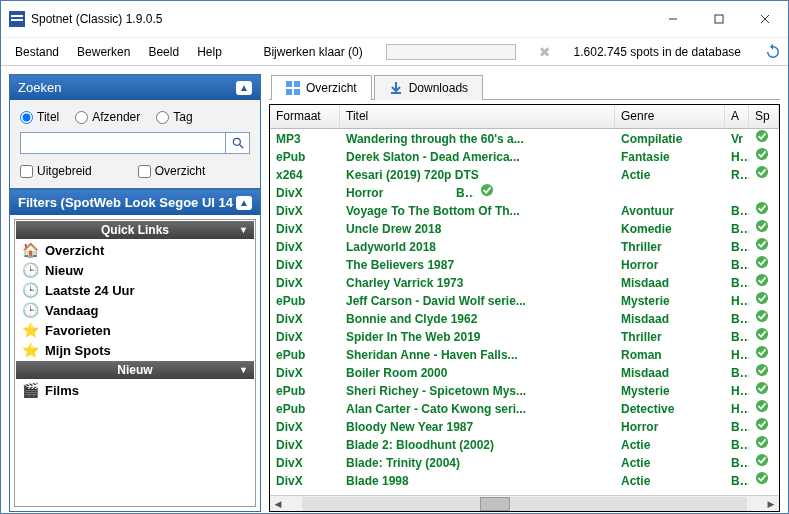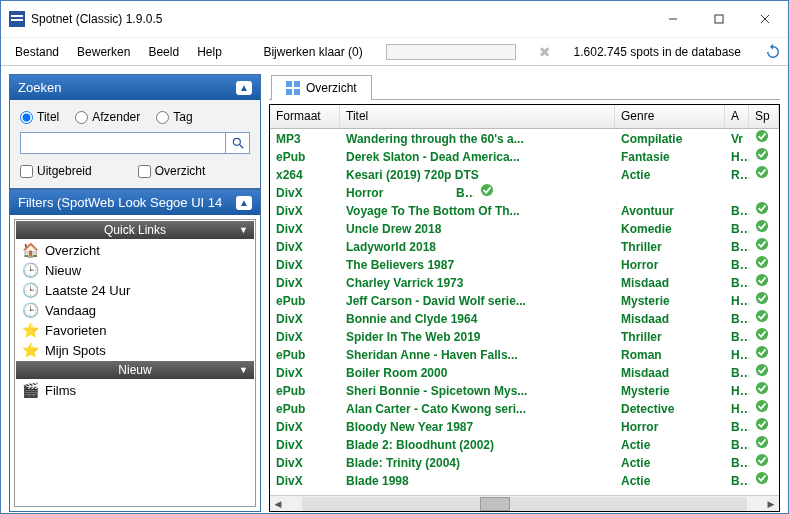--- a/index.html
+++ b/index.html
@@ -149,21 +149,21 @@
               <span>Uitgebreid</span>
             </label>
           <label>
               <input type="checkbox" style="">
               <span>Overzicht</span>
             </label>
         </div>
       </div>
     </div>
 
-    <div class="panel" style="flex:1; display:flex; flex-direction:column;">
+    <div class="panel" style="flex:1; display:flex; flex-direction:column;font-weight:bold;">
       <div class="panel-header">
         <span>Filters (SpotWeb Look Segoe UI 14</span>
         <span class="caret">▲</span>
       </div>
       <div class="filters-body" style="flex:1;">
         <div class="filters-inner" id="filters-inner">
             <div class="section-hdr">Quick Links<span class="tri">▼</span></div>
             <div class="filter-item">
               <span class="fi-icon">🏠</span>
               <span>Overzicht</span>
@@ -203,20 +203,26 @@
     <div class="tabs">
       <div class="tab active">
         <svg class="ticon" viewBox="0 0 14 14">
             <rect x="0" y="0" width="6" height="6" fill="#5aa0e6"></rect>
             <rect x="8" y="0" width="6" height="6" fill="#5aa0e6"></rect>
             <rect x="0" y="8" width="6" height="6" fill="#5aa0e6"></rect>
             <rect x="8" y="8" width="6" height="6" fill="#5aa0e6"></rect>
           </svg>
         <span>Overzicht</span>
       </div>
+      <div class="tab">
+        <svg class="ticon" viewBox="0 0 14 14">
+            <path d="M7 1v8M3 6l4 4 4-4M2 12h10" fill="none" stroke="#2a75c0" stroke-width="2"></path>
+          </svg>
+        <span>Downloads</span>
+      </div>
     </div>
 
     <div class="grid-wrap">
       <div class="grid-head">
         <div class="col-format">Formaat</div>
         <div class="col-title">Titel</div>
         <div class="col-genre">Genre</div>
         <div class="col-a">A</div>
         <div class="col-sp">Sp</div>
       </div>
@@ -315,21 +321,21 @@
             <div class="col-title">Jeff Carson - David Wolf serie...</div>
             <div class="col-genre">Mysterie</div>
             <div class="col-a">Ho</div>
             <div class="col-sp"><svg class="checkmark" viewBox="0 0 16 16">
                 <circle cx="8" cy="8" r="7" fill="#4caf50"></circle>
                 <path d="M4 8l3 3 5-6" fill="none" stroke="#fff" stroke-width="2"></path>
               </svg></div>
           </div>
           <div class="row">
             <div class="col-format">DivX</div>
-            <div class="col-title">Bonnie and Clyde 1964</div>
+            <div class="col-title">Bonnie and Clyde 1962</div>
             <div class="col-genre">Misdaad</div>
             <div class="col-a">Bo</div>
             <div class="col-sp"><svg class="checkmark" viewBox="0 0 16 16">
                 <circle cx="8" cy="8" r="7" fill="#4caf50"></circle>
                 <path d="M4 8l3 3 5-6" fill="none" stroke="#fff" stroke-width="2"></path>
               </svg></div>
           </div>
           <div class="row">
             <div class="col-format">DivX</div>
             <div class="col-title">Spider In The Web 2019</div>
@@ -355,21 +361,21 @@
             <div class="col-title">Boiler Room 2000</div>
             <div class="col-genre">Misdaad</div>
             <div class="col-a">Bo</div>
             <div class="col-sp"><svg class="checkmark" viewBox="0 0 16 16">
                 <circle cx="8" cy="8" r="7" fill="#4caf50"></circle>
                 <path d="M4 8l3 3 5-6" fill="none" stroke="#fff" stroke-width="2"></path>
               </svg></div>
           </div>
           <div class="row">
             <div class="col-format">ePub</div>
-            <div class="col-title">Sheri Bonnie - Spicetown Mys...</div>
+            <div class="col-title">Sheri Richey - Spicetown Mys...</div>
             <div class="col-genre">Mysterie</div>
             <div class="col-a">Ho</div>
             <div class="col-sp"><svg class="checkmark" viewBox="0 0 16 16">
                 <circle cx="8" cy="8" r="7" fill="#4caf50"></circle>
                 <path d="M4 8l3 3 5-6" fill="none" stroke="#fff" stroke-width="2"></path>
               </svg></div>
           </div>
           <div class="row">
             <div class="col-format">ePub</div>
             <div class="col-title">Alan Carter - Cato Kwong seri...</div>

